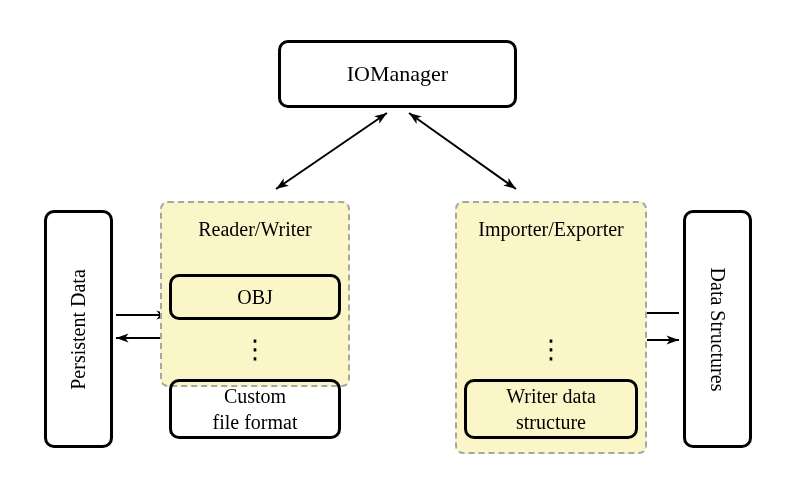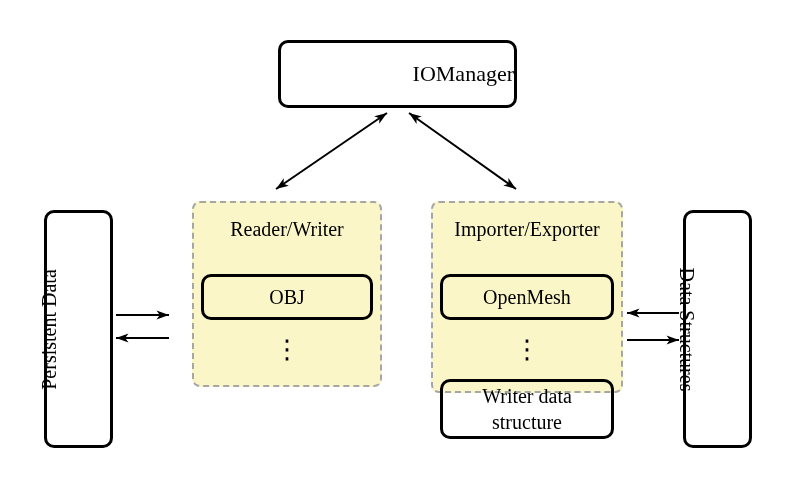--- a/index.html
+++ b/index.html
@@ -26,36 +26,36 @@
     width: 800px; height: 489px;
     pointer-events: none;
   }
   .node {
     position: absolute;
     background: var(--node-fill);
     border: 3px solid var(--line-color);
     border-radius: 10px;
     display: flex;
     align-items: center;
-    justify-content: flex-end;
+    justify-content: center;
   }
   #iomanager { left: 278px; top: 40px; width: 239px; height: 68px; font-size: 22px; }
   #persistent-data { left: 44px;  top: 210px; width: 69px; height: 238px; }
   #data-structures { left: 683px; top: 210px; width: 69px; height: 238px; }
   .vtext { white-space: nowrap; font-size: 20px; }
   .vtext.ccw { transform: rotate(-90deg); }
   .vtext.cw  { transform: rotate(90deg); }
   .group {
     position: absolute;
     background: var(--group-fill);
     border: 2px dashed var(--group-border);
     border-radius: 8px;
   }
-  #reader-writer    { left: 192px; top: 201px; width: 190px; height: 186px; }
-  #importer-exporter{ left: 431px; top: 201px; width: 192px; height: 192px; }
+  #reader-writer    { left: 160px; top: 201px; width: 190px; height: 186px; }
+  #importer-exporter{ left: 455px; top: 201px; width: 192px; height: 253px; }
   .group-title {
     margin-top: 15px;
     text-align: center;
     font-size: 20px;
   }
   .item {
     position: absolute;
     left: 7px; right: 7px;
     border: 3px solid var(--line-color);
     border-radius: 10px;
@@ -107,23 +107,24 @@
   </div>
 
   <div class="node" id="data-structures">
     <span class="vtext cw">Data Structures</span>
   </div>
 
   <div class="group" id="reader-writer">
     <div class="group-title">Reader/Writer</div>
     <div class="item top">OBJ</div>
     <div class="dots">⋮</div>
+    <div class="item bottom">Custom
+file format</div>
   </div>
 
   <div class="group" id="importer-exporter">
     <div class="group-title">Importer/Exporter</div>
-    <div class="item top">OpenMesh</div>
     <div class="dots">⋮</div>
     <div class="item bottom">Writer data
 structure</div>
   </div>
 
 </div>
 
 </body></html>

